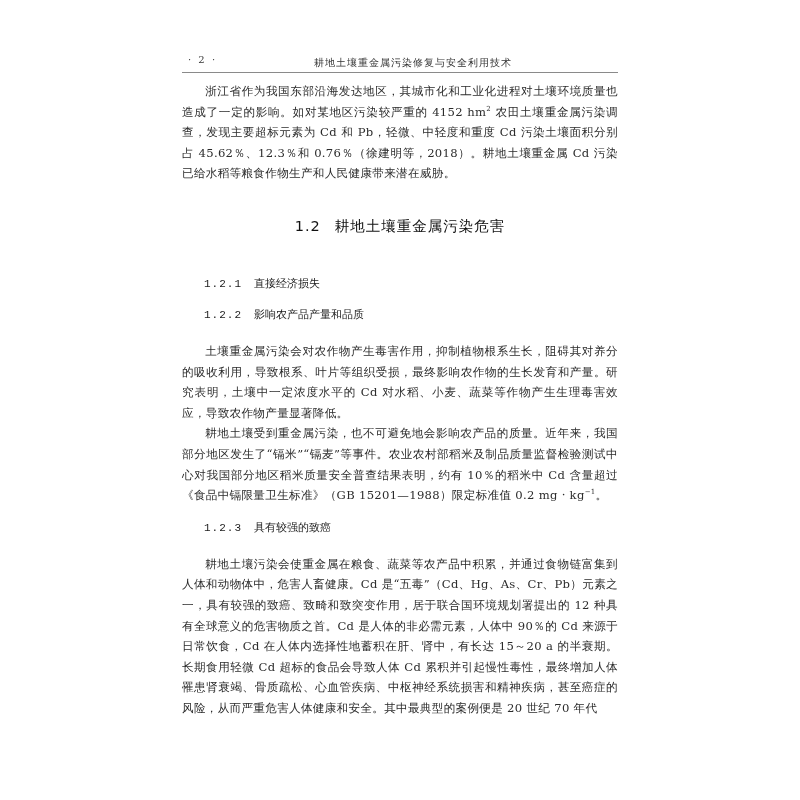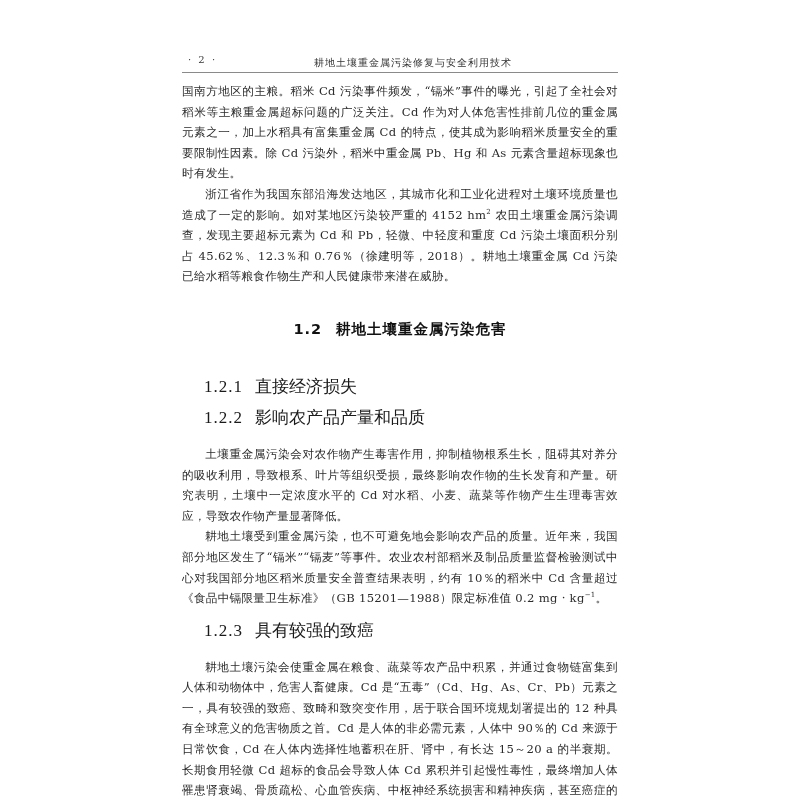--- a/index.html
+++ b/index.html
@@ -51,34 +51,34 @@
       text-justify: inter-character;
       letter-spacing: 0.3px;
       color: #2b2b2b;
     }
     p.indent {
       text-indent: 2em;
     }
     .section-title {
       text-align: center;
       font-family: "DejaVu Sans", "Liberation Sans", sans-serif;
-      font-weight: bold;
+      font-weight: normal;
       font-size: 14.5px;
       letter-spacing: 1px;
       color: #111;
       margin-top: 33px;
       margin-bottom: 0;
       height: 20px;
     }
     .section-title .num {
       margin-right: 14px;
     }
     .subsection-title {
-      font-family: Liberation Serif, serif;
-      font-size: 17px;
+      font-family: Liberation Mono, monospace;
+      font-size: 11px;
       color: #1a1a1a;
       margin-left: 22px;
       height: 20px;
       line-height: 20px;
     }
     .subsection-title .num {
       margin-right: 12px;
       letter-spacing: 1px;
     }
     sup {
@@ -91,21 +91,20 @@
 <body>
 
 <div class="page">
 
   <div class="running-head">
     <span class="pg">· 2 ·</span>
     <span class="title">耕地土壤重金属污染修复与安全利用技术</span>
   </div>
 
   <div class="body-text">
-    <p>国南方地区的主粮。稻米 Cd 污染事件频发，“镉米”事件的曝光，引起了全社会对稻米等主粮重金属超标问题的广泛关注。Cd 作为对人体危害性排前几位的重金属元素之一，加上水稻具有富集重金属 Cd 的特点，使其成为影响稻米质量安全的重要限制性因素。除 Cd 污染外，稻米中重金属 Pb、Hg 和 As 元素含量超标现象也时有发生。</p>
     <p class="indent"><span>浙江省作为我国东部沿海发达地区，其城市化和工业化进程对土壤环境质量也造成了一定的影响。如对某地区污染较严重的 4152 hm</span><sup>2</sup><span> 农田土壤重金属污染调查，发现主要超标元素为 Cd 和 Pb，轻微、中轻度和重度 Cd 污染土壤面积分别占 45.62％、12.3％和 0.76％（徐建明等，2018）。耕地土壤重金属 Cd 污染已给水稻等粮食作物生产和人民健康带来潜在威胁。</span></p>
 
     <div class="section-title" style="margin-top:33px;">
       <span class="num">1.2</span><span>耕地土壤重金属污染危害</span>
     </div>
 
     <div class="subsection-title" style="margin-top:37px;">
       <span class="num">1.2.1</span><span>直接经济损失</span>
     </div>
 

